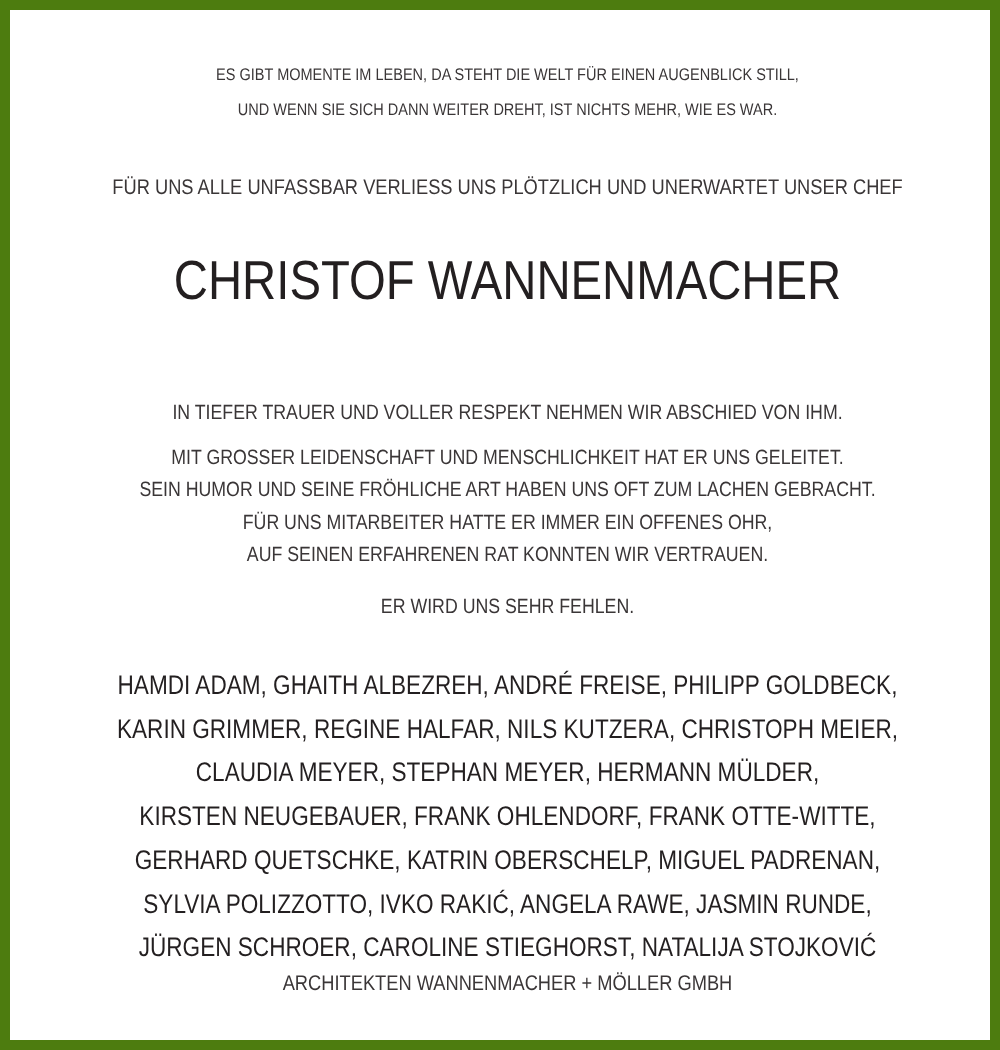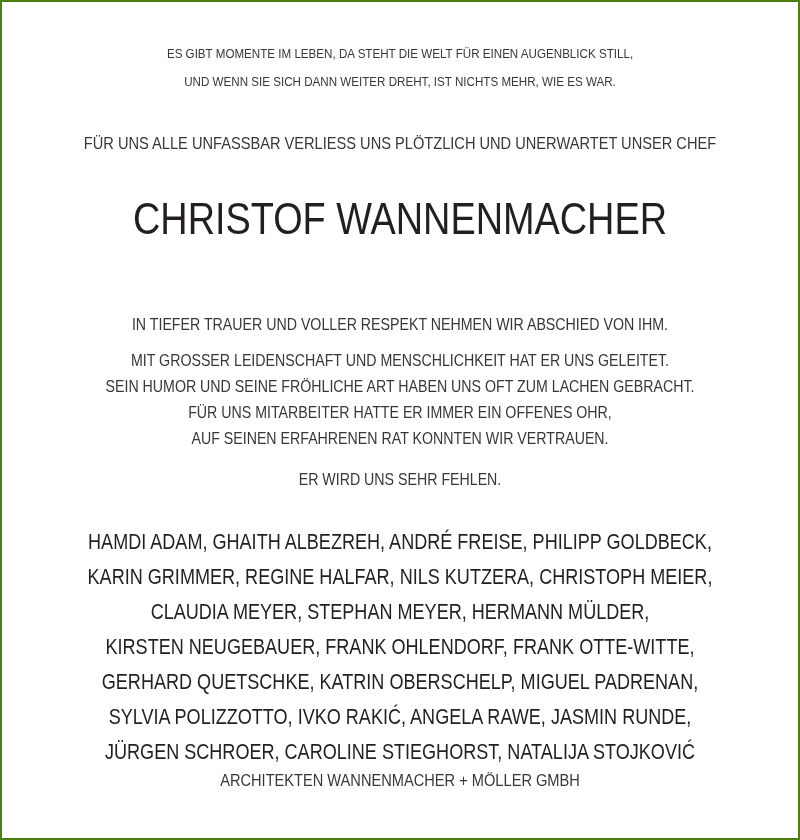--- a/index.html
+++ b/index.html
@@ -1,21 +1,21 @@
 <!DOCTYPE html>
 <html><head>
   <meta charset="utf-8">
   <style>
     html, body { margin: 0; padding: 0; background: #ffffff; }
     body { width: 800px; height: 840px; overflow: hidden; }
     .frame {
       position: absolute; left: 0; top: 0;
       width: 800px; height: 840px;
       box-sizing: border-box;
-      border: 2px solid #4d7c0f;
+      border: 8px solid #4d7c0f;
       background: #ffffff;
     }
     .line {
       position: absolute; left: 0; width: 796px;
       text-align: center; white-space: nowrap;
       font-family: "Liberation Sans", "DejaVu Sans", sans-serif;
       color: #231f20;
       letter-spacing: 0;
     }
     .thin { font-weight: 400; color: #3a3637; }

